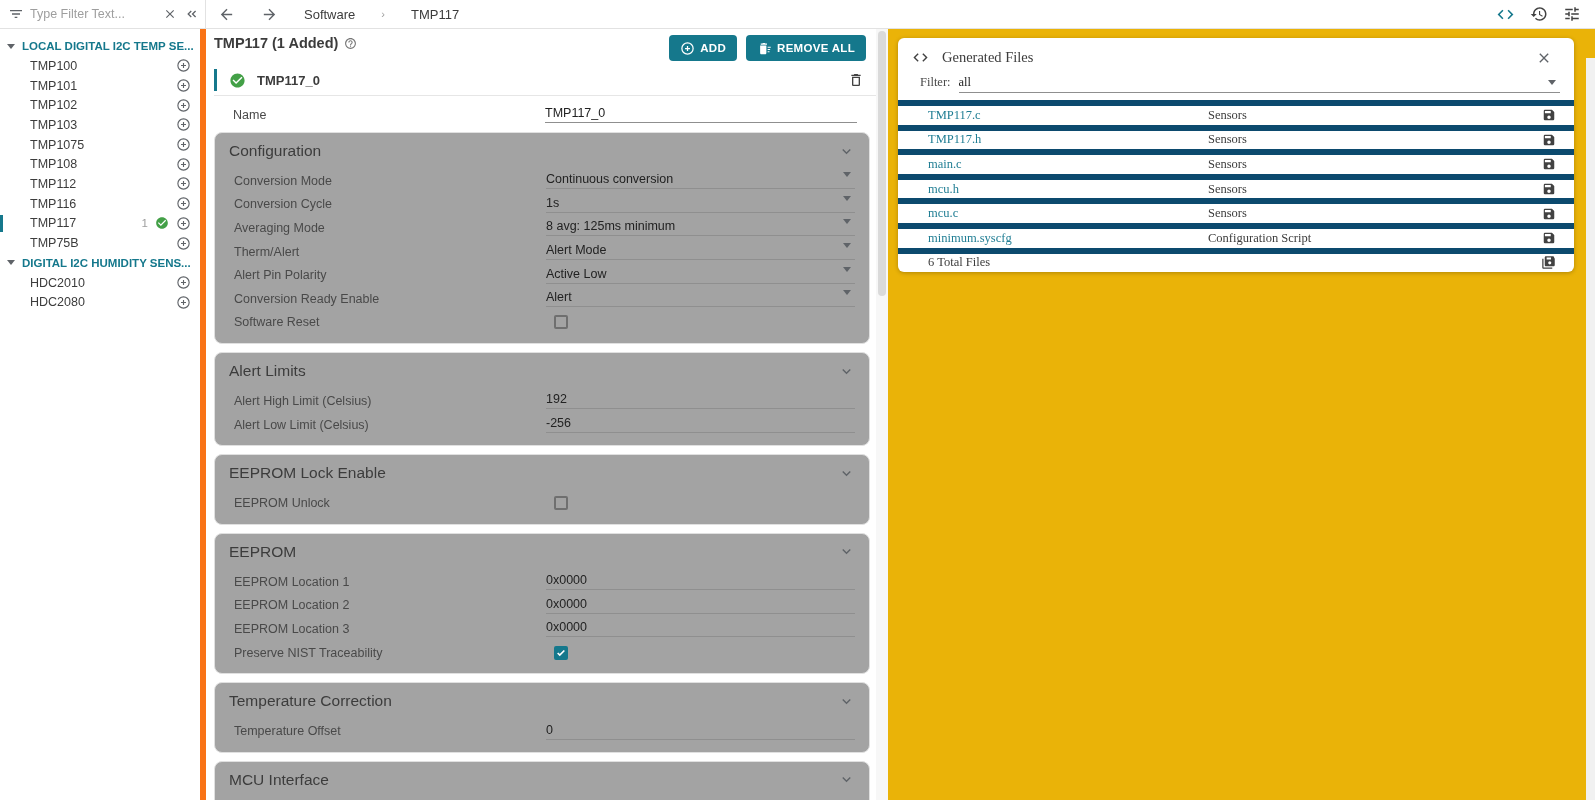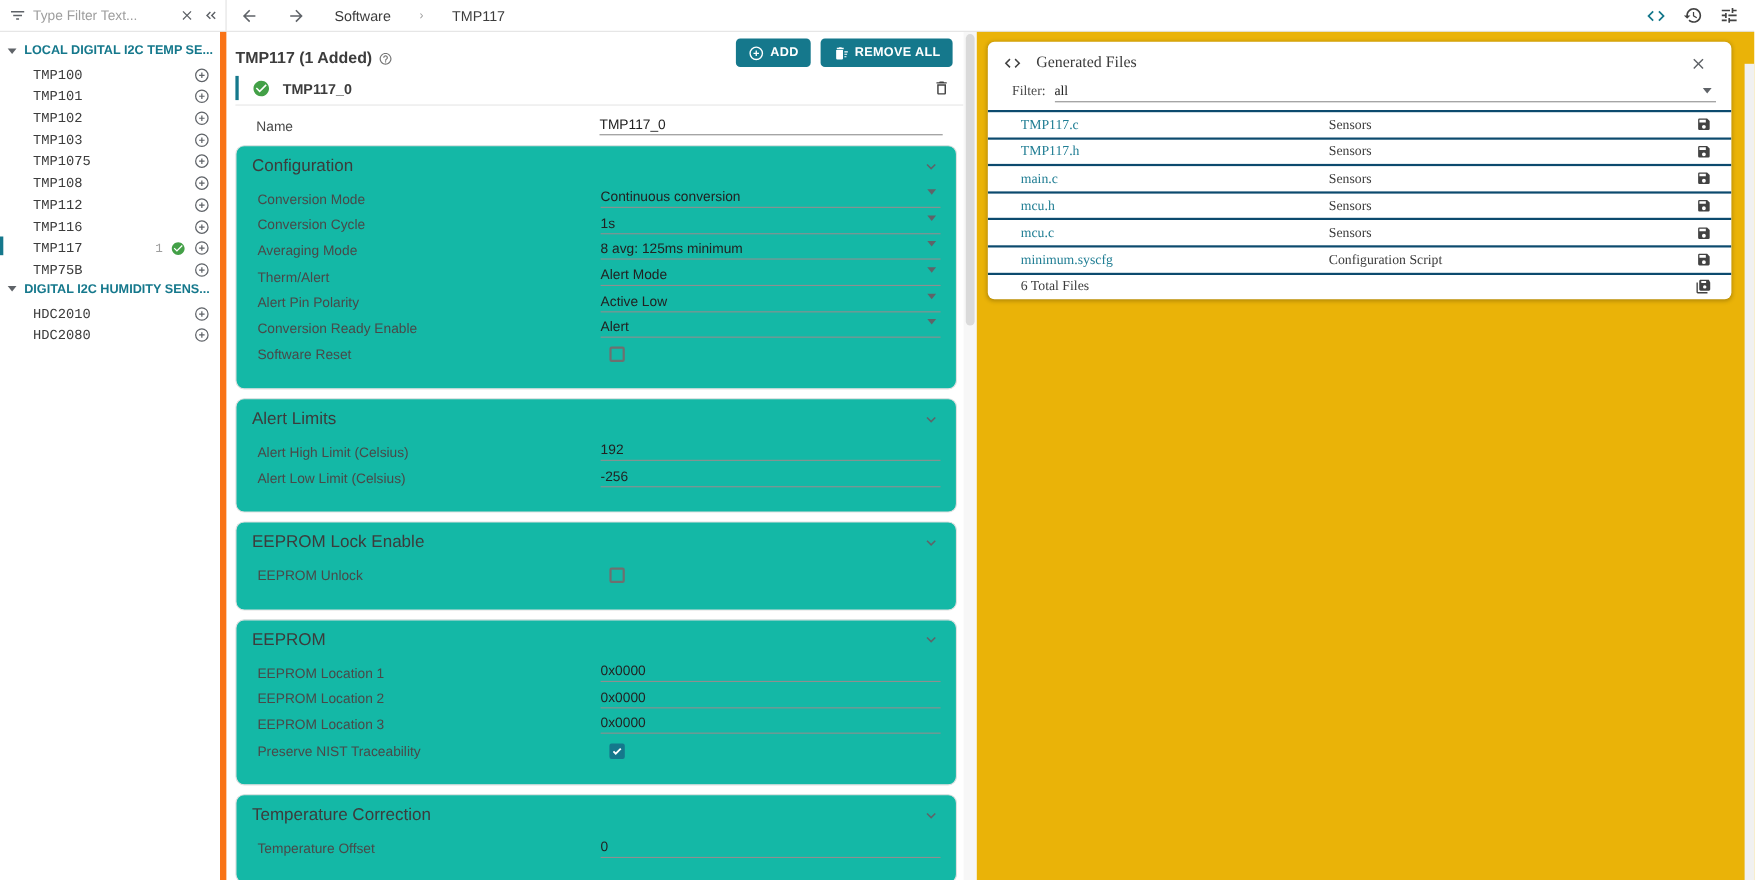--- a/index.html
+++ b/index.html
@@ -23,47 +23,47 @@
   .teal-ic { color:#15788c; }
   .dark-ic { color:#424242; }
 
   
   .sidebar { position:absolute; top:29px; left:0; width:206px; height:771px; background:#fff;
              border-right:6px solid #f97316; padding-top:7px; overflow:hidden; }
   .group-header { display:flex; align-items:center; height:20px; padding:0 4px 0 7px; cursor:pointer; }
   .tri-down { width:0; height:0; border-left:4px solid transparent; border-right:4px solid transparent;
               border-top:5px solid #5f6368; margin-right:7px; flex:none; }
   .group-label { color:#15788c; font-weight:bold; font-size:11.5px; white-space:nowrap; overflow:hidden; }
-  .side-item { display:flex; align-items:flex-end; height:19.7px; padding:0 9px 0 30px;
-               font-size:12.5px; position:relative; cursor:pointer;font-family:Liberation Mono, monospace; }
+  .side-item { display:flex; align-items:center; height:19.7px; padding:0 9px 0 30px;
+               font-size:12.5px; position:relative; cursor:pointer; }
   .side-item .name { flex:1; color:#3c3c3c; }
   .side-item .count { color:#9e9e9e; font-size:11.5px; margin-right:7px; }
   .side-item .check-badge { margin-right:7px; display:flex; }
   .side-item.selected::before { content:""; position:absolute; left:0; top:1px; bottom:1px;
                                 width:3px; background:#15788c; }
 
   
   .main { position:absolute; top:29px; left:206px; width:670px; height:771px; background:#fff; overflow:hidden; }
-  .main-header { display:flex; align-items:flex-end; padding:6px 10px 4px 8px; height:36px; }
+  .main-header { display:flex; align-items:flex-start; padding:6px 10px 4px 8px; height:36px; }
   .main-title { font-size:14.5px; font-weight:bold; display:flex; align-items:center; gap:6px; }
   .help-ic { color:#757575; display:flex; }
   .header-btns { margin-left:auto; display:flex; gap:9px; }
   .btn { background:#15788c; color:#fff; border:none; border-radius:4px; height:26px; padding:0 11px;
          font-family:"Liberation Sans", sans-serif; font-size:11.5px; font-weight:bold; letter-spacing:.3px;
          display:flex; align-items:center; gap:5px; cursor:pointer; }
   .instance-header { display:flex; align-items:center; height:31px; margin:0 0 0 8px; padding-right:12px;
                      border-bottom:1px solid #e6e6e6; }
   .inst-bar { width:3px; height:22px; background:#15788c; margin-right:12px; flex:none; }
   .inst-name { font-size:13px; font-weight:bold; margin-left:11px; }
   .inst-trash { margin-left:auto; color:#424242; cursor:pointer; display:flex; }
   .name-row { display:flex; align-items:center; padding:10px 14px 9px 27px; }
   .name-label { width:312px; font-size:12.5px; color:#494949; flex:none; }
   .ctl-input { width:312px; border-bottom:1px solid #8f8f8f; padding-bottom:2px; font-size:12.5px; color:#222; }
   .cards { padding:0 6px 0 8px; }
-  .card { border:1px solid #e0e0e0; border-radius:8px; margin-bottom:8px; padding-bottom:19px; background:#14b8a6; }
+  .card { border:1px solid #e0e0e0; border-radius:8px; margin-bottom:8px; padding-bottom:9px; background:#a3a3a3; }
   .card-title-row { display:flex; align-items:center; padding:9px 14px 9px 14px; }
   .card-title { font-size:15.5px; color:#3c3c3c; }
   .chev { margin-left:auto; color:#5f6368; cursor:pointer; display:flex; }
   .field-row { display:flex; align-items:center; height:23.6px; padding:0 14px 0 19px; }
   .field-label { width:312px; font-size:12.5px; color:#494949; flex:none; }
   .ctl-select { width:312px; display:flex; align-items:flex-start; border-bottom:1px solid #8f8f8f;
                 padding-bottom:2px; font-size:12.5px; color:#222; cursor:pointer; }
   .tri { width:0; height:0; border-left:4.5px solid transparent; border-right:4.5px solid transparent;
          border-top:5px solid #5f6368; margin-left:auto; margin-right:4px; }
   .checkbox { width:14px; height:14px; border:2px solid #6f6f6f; border-radius:2px; margin-left:8px;
@@ -81,21 +81,21 @@
   .right-region { position:absolute; top:29px; left:888px; width:707px; height:771px; background:#eab308;font-family:Liberation Serif, serif; }
   .gen-card { position:absolute; left:10px; top:9px; width:676px; background:#fff; border-radius:6px;
               box-shadow:0 1px 4px rgba(0,0,0,.25); overflow:hidden; }
   .gen-header { display:flex; align-items:center; padding:11px 22px 8px 14px; }
   .gen-title { font-size:14.5px; margin-left:13px; }
   .gen-close { margin-left:auto; color:#5f6368; cursor:pointer; display:flex; }
   .gen-filter { display:flex; align-items:flex-start; padding:1px 14px 7px 22px; }
   .gen-filter-label { font-size:12.5px; color:#494949; margin-right:8px; padding-bottom:2px; }
   .gen-filter-select { flex:1; display:flex; align-items:center; border-bottom:1px solid #8f8f8f;
                        padding-bottom:2px; font-size:12.5px; color:#222; cursor:pointer; }
-  .file-row { display:flex; align-items:center; height:24.6px; border-top:2px solid #0c4a6e;
+  .file-row { display:flex; align-items:center; height:24.6px; border-top:6px solid #0c4a6e;
               padding:0 18px 0 30px; font-size:12.5px; }
   .file-name { width:280px; color:#1f7d93; cursor:pointer; flex:none; }
   .file-type { flex:1; color:#3c3c3c; }
   .save-ic { color:#424242; cursor:pointer; display:flex; }
   .total-label { width:280px; color:#3c3c3c; flex:none; }
 </style>
 </head>
 <body>
 
 <div class="topbar">

